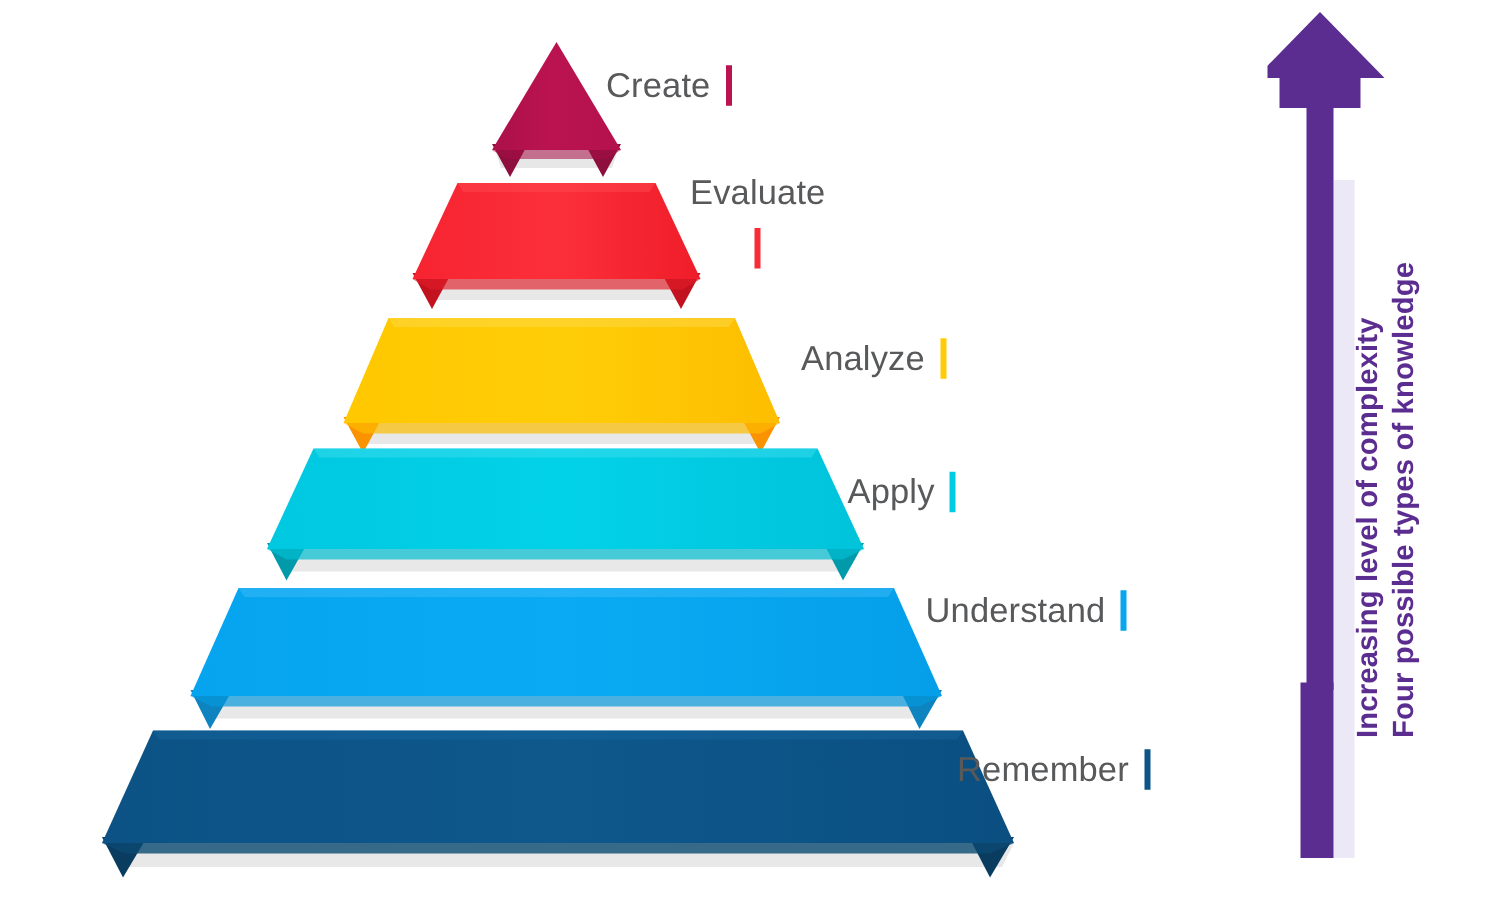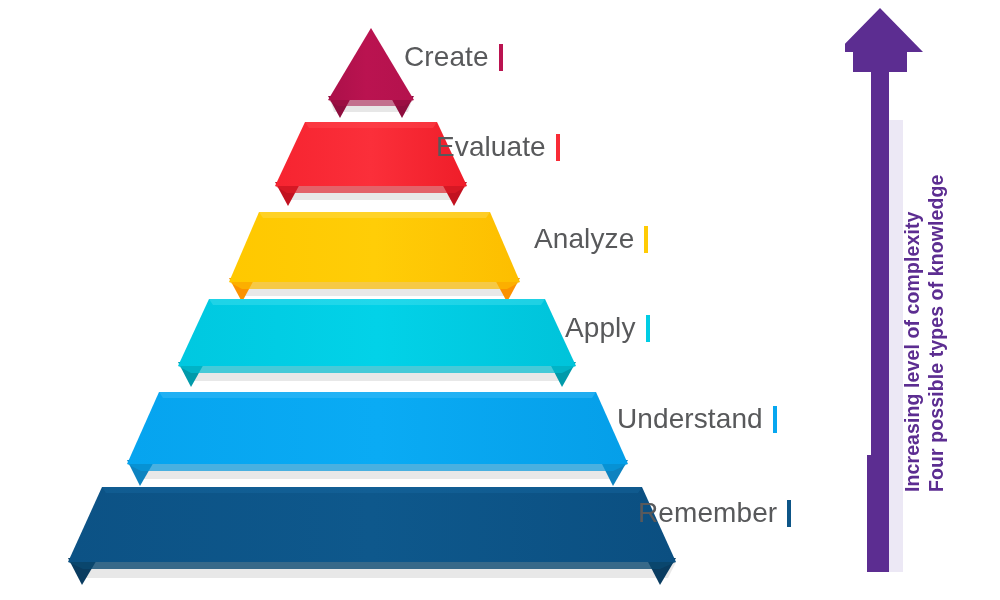--- a/index.html
+++ b/index.html
@@ -24,21 +24,21 @@
   }
   .tier-label {
     position: absolute;
     display: flex;
     align-items: center;
     gap: 10px;
     white-space: nowrap;
     transform: translateY(-50%);
   }
   .tier-label-text {
-    font-size: 28px;
+    font-size: 23px;
     color: #58595b;
     letter-spacing: .1px;
   }
   .tier-bar {
     display: inline-block;
     width: 4px;
     height: 27px;
   }
   #arrow-group {
     position: absolute;
@@ -166,36 +166,36 @@
       <path d="M 68 562 L 676 562 L 660 569 L 83 569 Z" fill="#0a4871" opacity="0.8"></path>
       <path d="M 102 487 L 642 487 L 638 493 L 106 493 Z" fill="#1a6da6" opacity="0.35"></path>
     </g>
   </svg>
 
   <div class="tier-label" style="left:404px; top:57px;">
     <span class="tier-label-text">Create</span>
     <span class="tier-bar" style="background:#ba1350;"></span>
   </div>
 
-  <div class="tier-label" style="left:436px; top:147px;">
+  <div class="tier-label" style="left:460px; top:147px;flex-direction:column;">
     <span class="tier-label-text">Evaluate</span>
     <span class="tier-bar" style="background:#f92b36;"></span>
   </div>
 
   <div class="tier-label" style="left:511px; top:239px;margin-left:23px;">
     <span class="tier-label-text">Analyze</span>
     <span class="tier-bar" style="background:#ffcb05;"></span>
   </div>
 
   <div class="tier-label" style="left:565px; top:328px;">
     <span class="tier-label-text">Apply</span>
     <span class="tier-bar" style="background:#00cde4;"></span>
   </div>
 
-  <div class="tier-label" style="left:617px; top:419px;">
+  <div class="tier-label" style="left:617px; top:407px;">
     <span class="tier-label-text">Understand</span>
     <span class="tier-bar" style="background:#07a7f0;"></span>
   </div>
 
   <div class="tier-label" style="left:638px; top:513px;">
     <span class="tier-label-text">Remember</span>
     <span class="tier-bar" style="background:#0d5587;"></span>
   </div>
 
   <div id="arrow-group">

